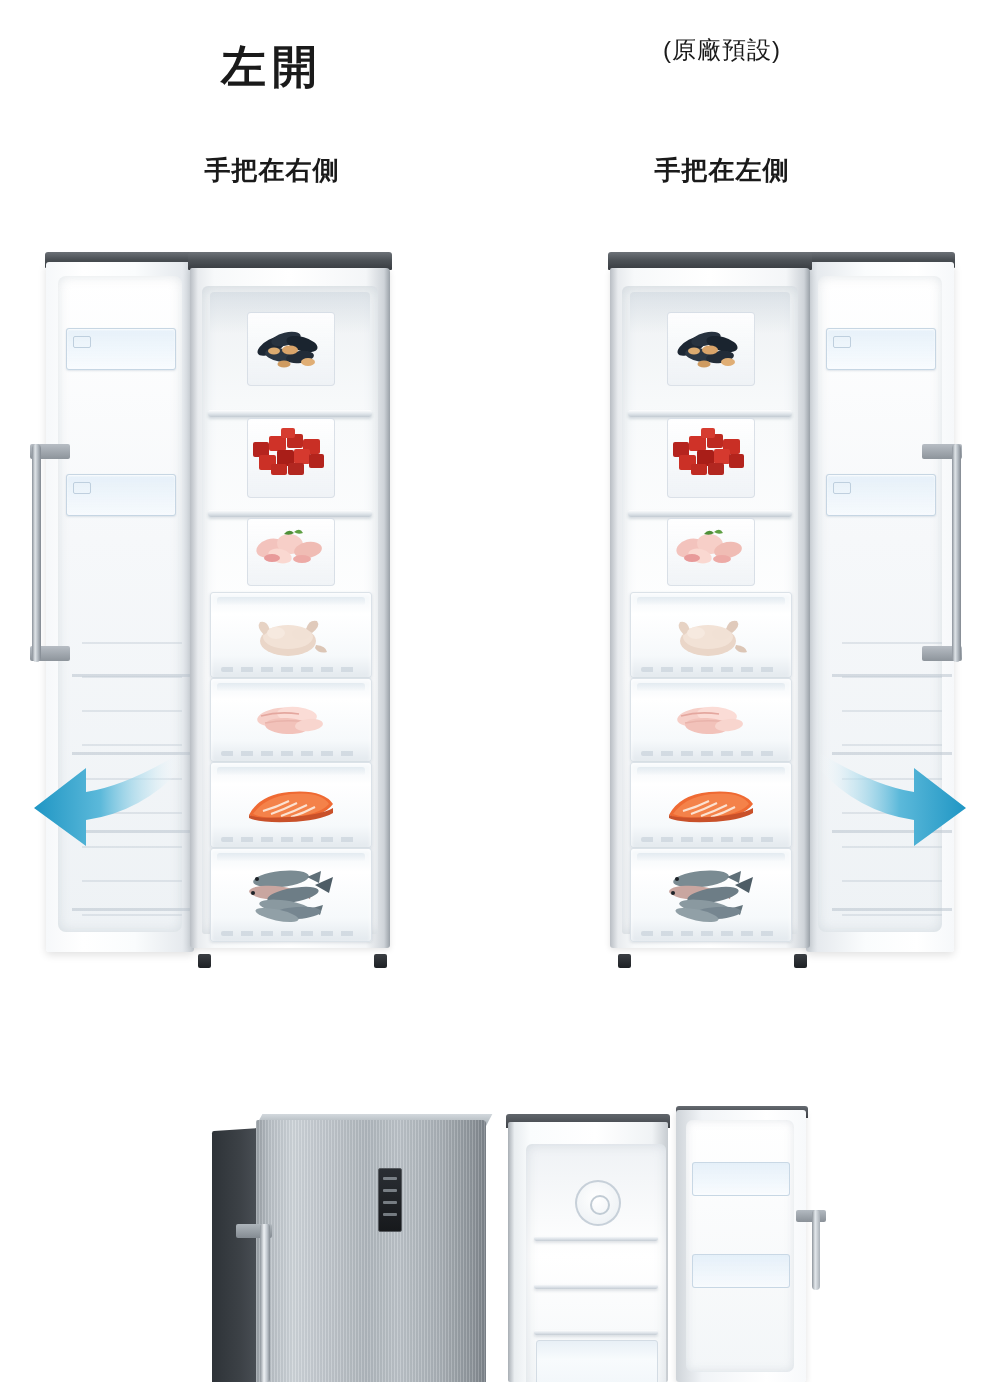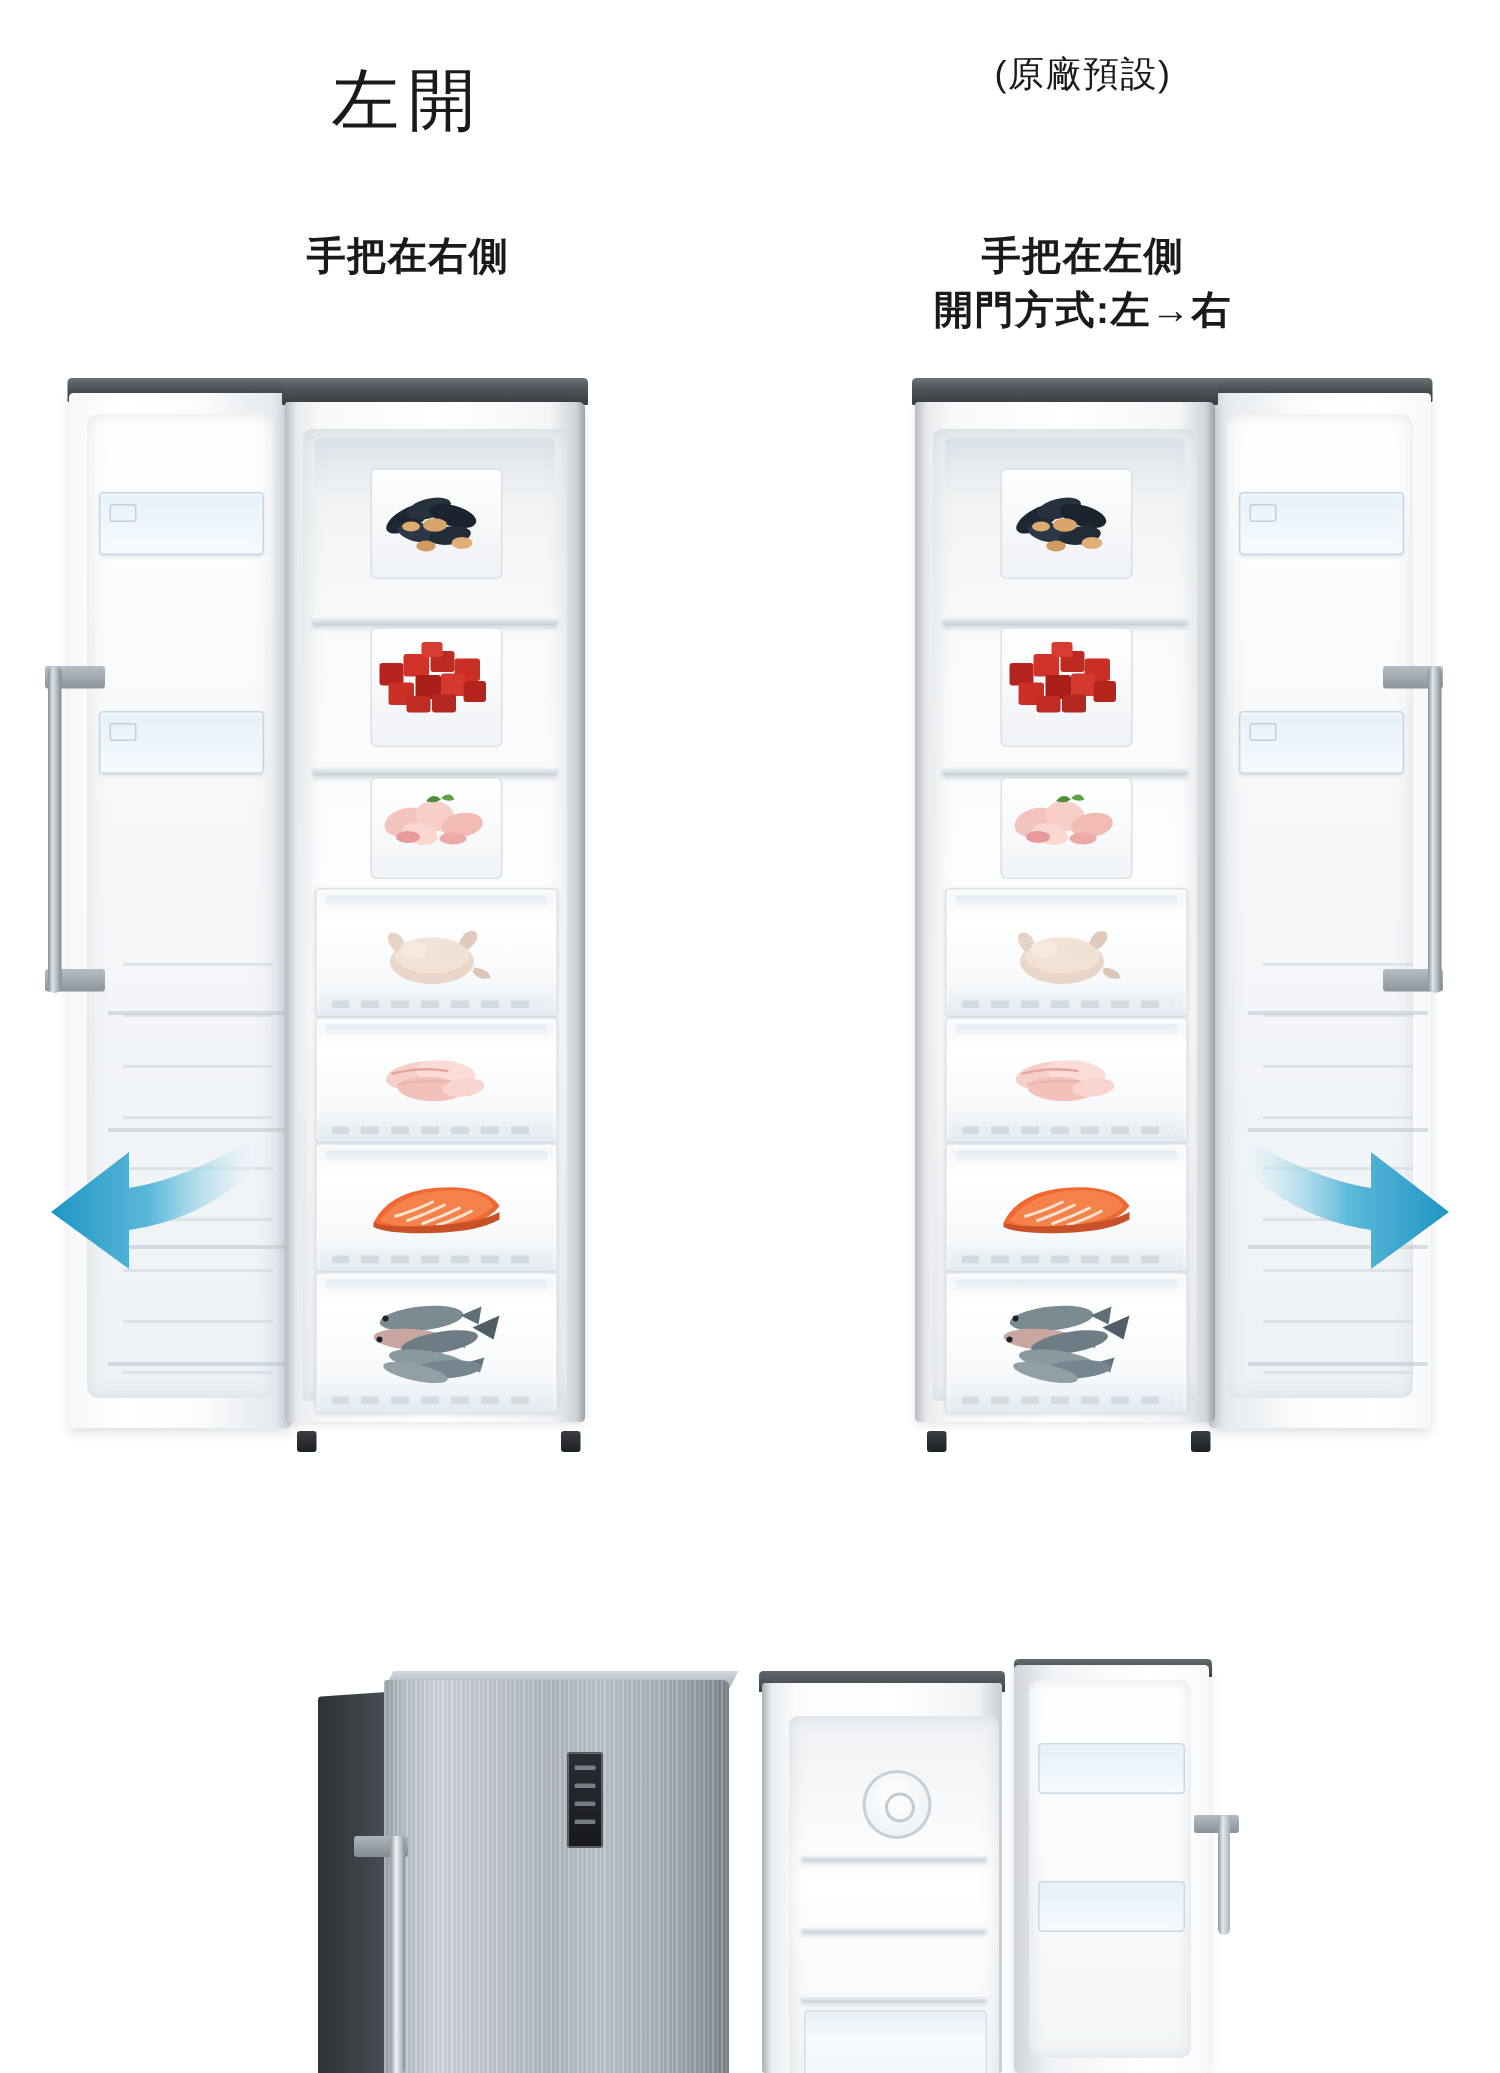--- a/index.html
+++ b/index.html
@@ -6,21 +6,21 @@
   body{
     width:1000px;height:1382px;position:relative;overflow:hidden;
     font-family:"Liberation Sans","DejaVu Sans",sans-serif;color:#1a1a1a;
   }
   .stage{position:absolute;left:0;top:0;width:1000px;height:1382px;}
 
   
   .col-head{position:absolute;text-align:center;width:460px;}
   .col-head.left{left:42px;top:38px;}
   .col-head.right{left:492px;top:38px;}
-  .title{font-size:45px;font-weight:400;letter-spacing:6px;line-height:58px;}
+  .title{font-size:45px;font-weight:700;letter-spacing:6px;line-height:58px;}
   .subtitle{font-size:24px;font-weight:400;line-height:28px;margin-top:-2px;letter-spacing:1px;}
   .specs{position:absolute;text-align:center;width:460px;font-size:26px;font-weight:700;line-height:36px;letter-spacing:1px;}
   .specs.left{left:42px;top:152px;}
   .specs.right{left:492px;top:152px;text-align:center;}
 
   
   .unit{position:absolute;top:252px;width:460px;height:712px;}
   .unit.left{left:40px;}
   .unit.right{left:500px;}
 
@@ -302,21 +302,20 @@
   </div>
   <div class="specs left">
     <div>手把在右側</div>
   </div>
 
   <div class="col-head right">
     <div class="subtitle">(原廠預設)</div>
   </div>
   <div class="specs right">
     <div>手把在左側</div>
-    <div>開門方式:左→右</div>
   </div>
 
   <div class="unit left">
     <div class="fridge cab-left">
 
       <div class="door-top"></div>
       <div class="door">
         <div class="door-inner">
           <div class="door-bin" style="top:52px;"></div>
           <div class="door-bin" style="top:198px;"></div>

